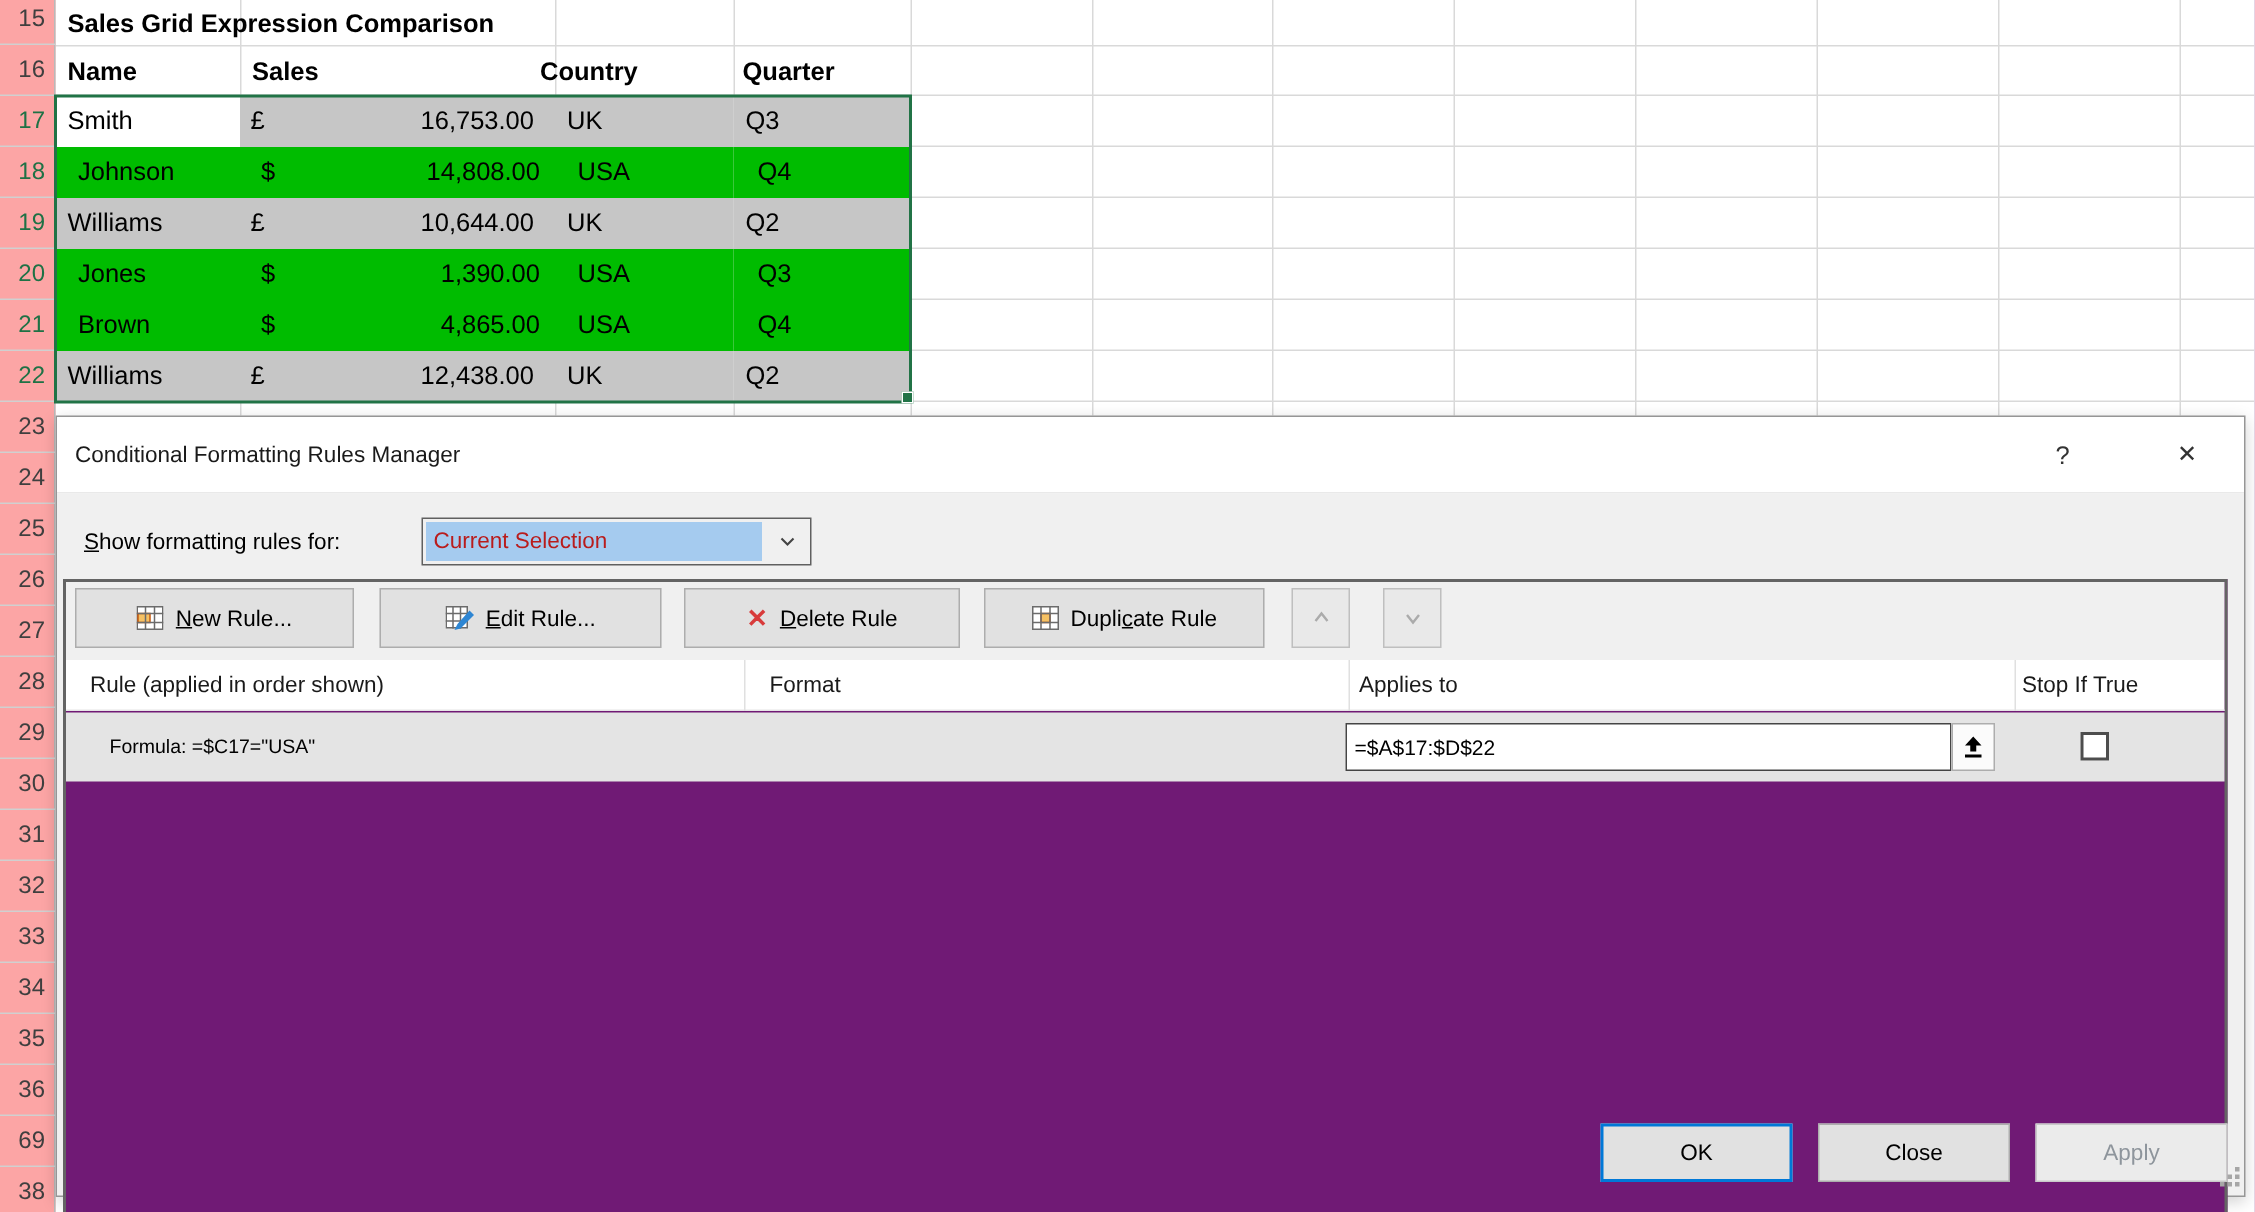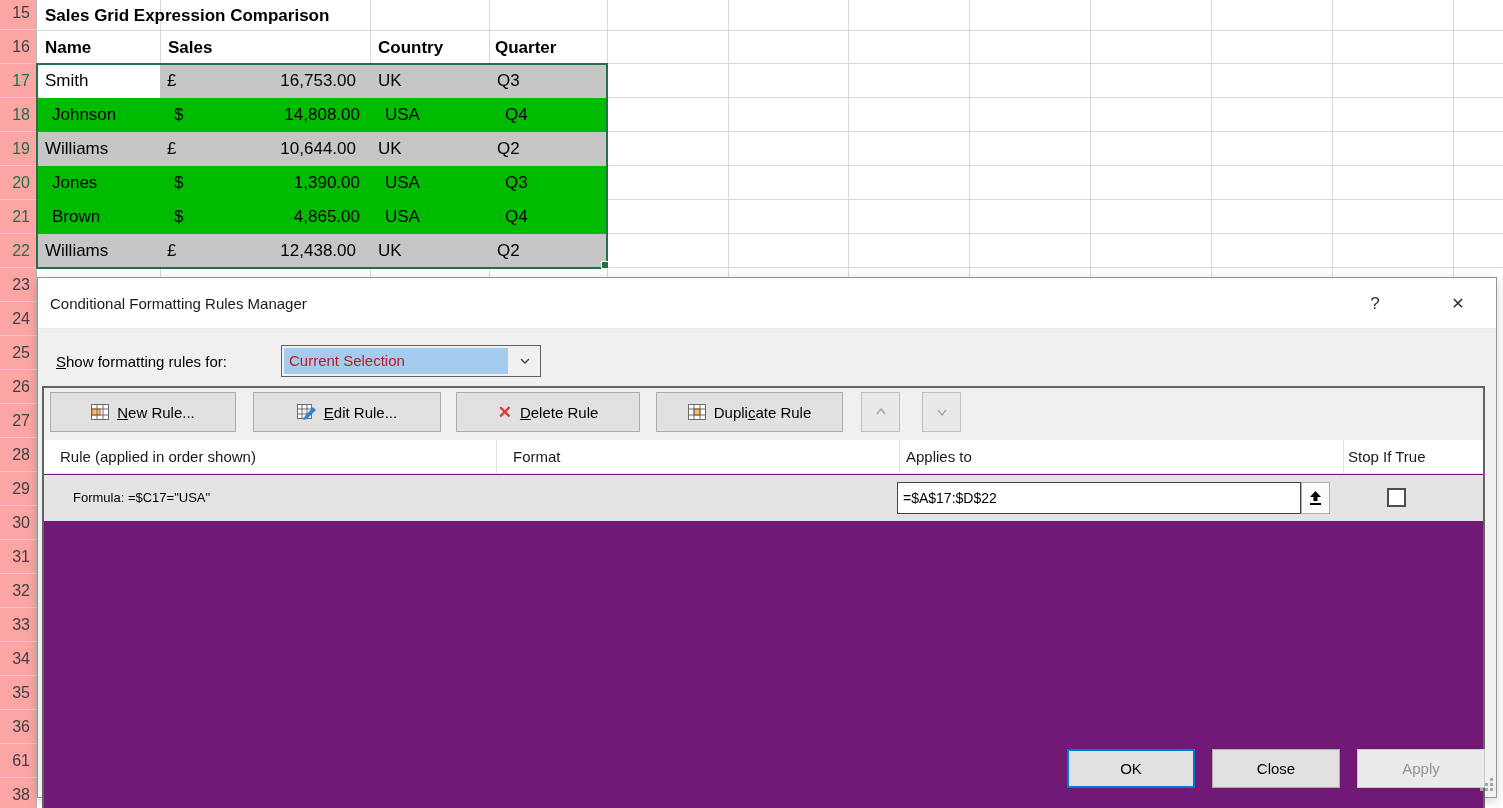--- a/index.html
+++ b/index.html
@@ -135,28 +135,28 @@
     <div class="rowhdr" style="top:404px">27</div>
     <div class="rowhdr" style="top:438px">28</div>
     <div class="rowhdr" style="top:472px">29</div>
     <div class="rowhdr" style="top:506px">30</div>
     <div class="rowhdr" style="top:540px">31</div>
     <div class="rowhdr" style="top:574px">32</div>
     <div class="rowhdr" style="top:608px">33</div>
     <div class="rowhdr" style="top:642px">34</div>
     <div class="rowhdr" style="top:676px">35</div>
     <div class="rowhdr" style="top:710px">36</div>
-    <div class="rowhdr" style="top:744px">61</div>
+    <div class="rowhdr" style="top:744px">69</div>
     <div class="rowhdr" style="top:778px">38</div>
   </div>
 
   <div class="sheet-title">Sales Grid Expression Comparison</div>
   <div class="colhead" style="left:45px">Name</div>
   <div class="colhead" style="left:168px">Sales</div>
-  <div class="colhead" style="left:378px">Country</div>
+  <div class="colhead" style="left:360px">Country</div>
   <div class="colhead" style="left:495px">Quarter</div>
 
   <div class="srow" style="top:64px">
     <div class="cell c-name bg-white">Smith</div>
     <div class="cell c-sales bg-gray">
         <span>£</span>
         <span>16,753.00</span>
       </div>
     <div class="cell c-country bg-gray">UK</div>
     <div class="cell c-quarter bg-gray">Q3</div>

